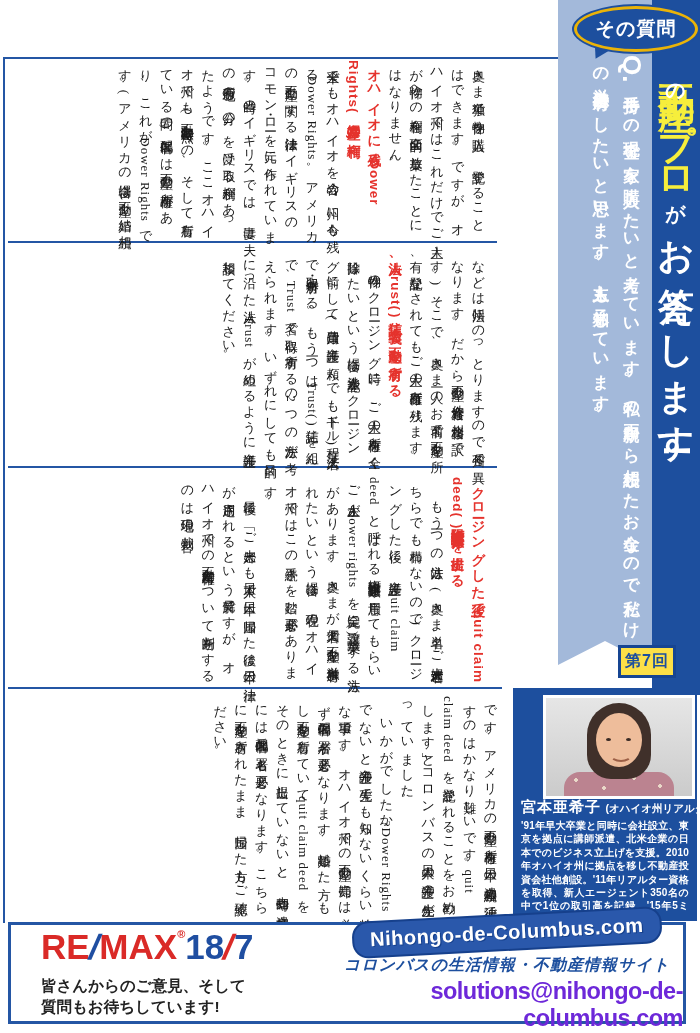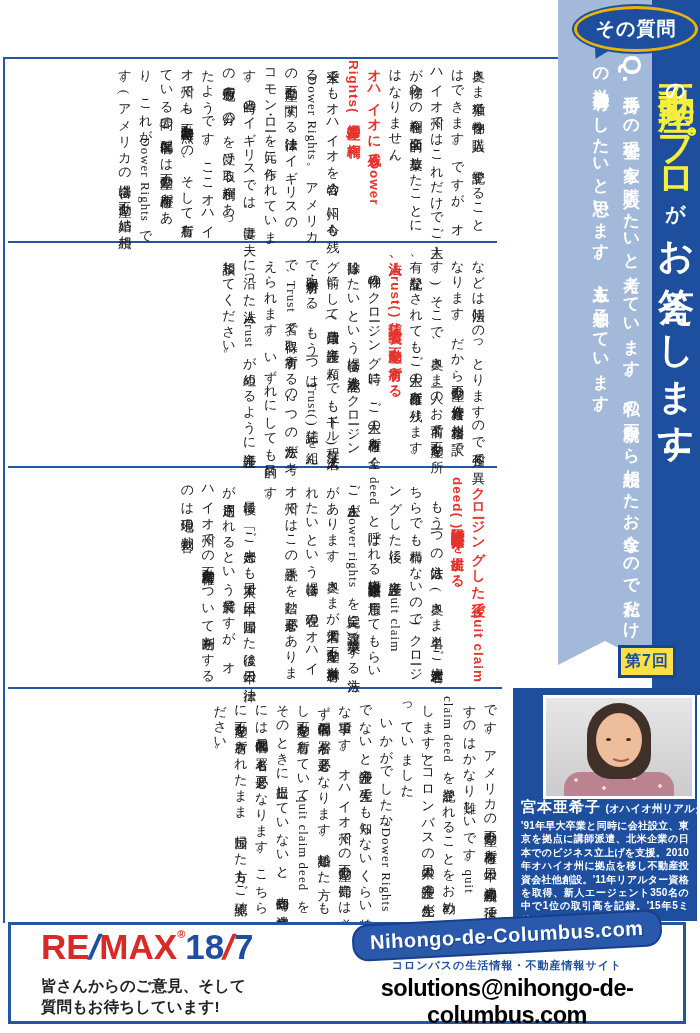--- a/index.html
+++ b/index.html
@@ -77,22 +77,22 @@
   .remax{font-weight:bold;font-size:35px;white-space:nowrap;line-height:1;}
   .rx-red{color:#da2a27;}
   .rx-blue{color:#1f4ea1;}
   .rx-slash{display:inline-block;transform:skewX(-14deg);font-weight:bold;}
   .rx-reg{font-size:11px;vertical-align:top;color:#da2a27;}
   .feedback{margin-top:12px;color:#222;font-weight:bold;font-size:15.5px;line-height:1.3;white-space:pre-line;}
   .footer-right{flex:1;text-align:center;}
   .site-logo{display:inline-block;background:#2a58ab;color:#fff;font-weight:bold;font-size:20px;
         padding:5px 16px;border-radius:16px;border:2px solid #16408c;transform:rotate(-3deg);
         letter-spacing:.5px;text-shadow:1px 1px 0 #16408c;}
-  .tagline{color:#1d4f9e;font-weight:bold;font-size:11px;margin-top:4px;letter-spacing:1px;}
-  .email{color:#000000;font-weight:bold;font-size:23.5px;letter-spacing:-.5px;margin-top:2px;}
+  .tagline{color:#1d4f9e;font-weight:bold;font-size:16px;margin-top:4px;letter-spacing:1px;font-style:italic;}
+  .email{color:#6d28d9;font-weight:bold;font-size:23.5px;letter-spacing:-.5px;margin-top:2px;text-align:right;}
 </style>
 </head>
 <body>
 
 <div id="page">
 
   <div class="frame"></div>
   <div class="divider" style="top:241px;"></div>
   <div class="divider" style="top:466px;"></div>
   <div class="divider" style="top:687px;width:494px;"></div>

